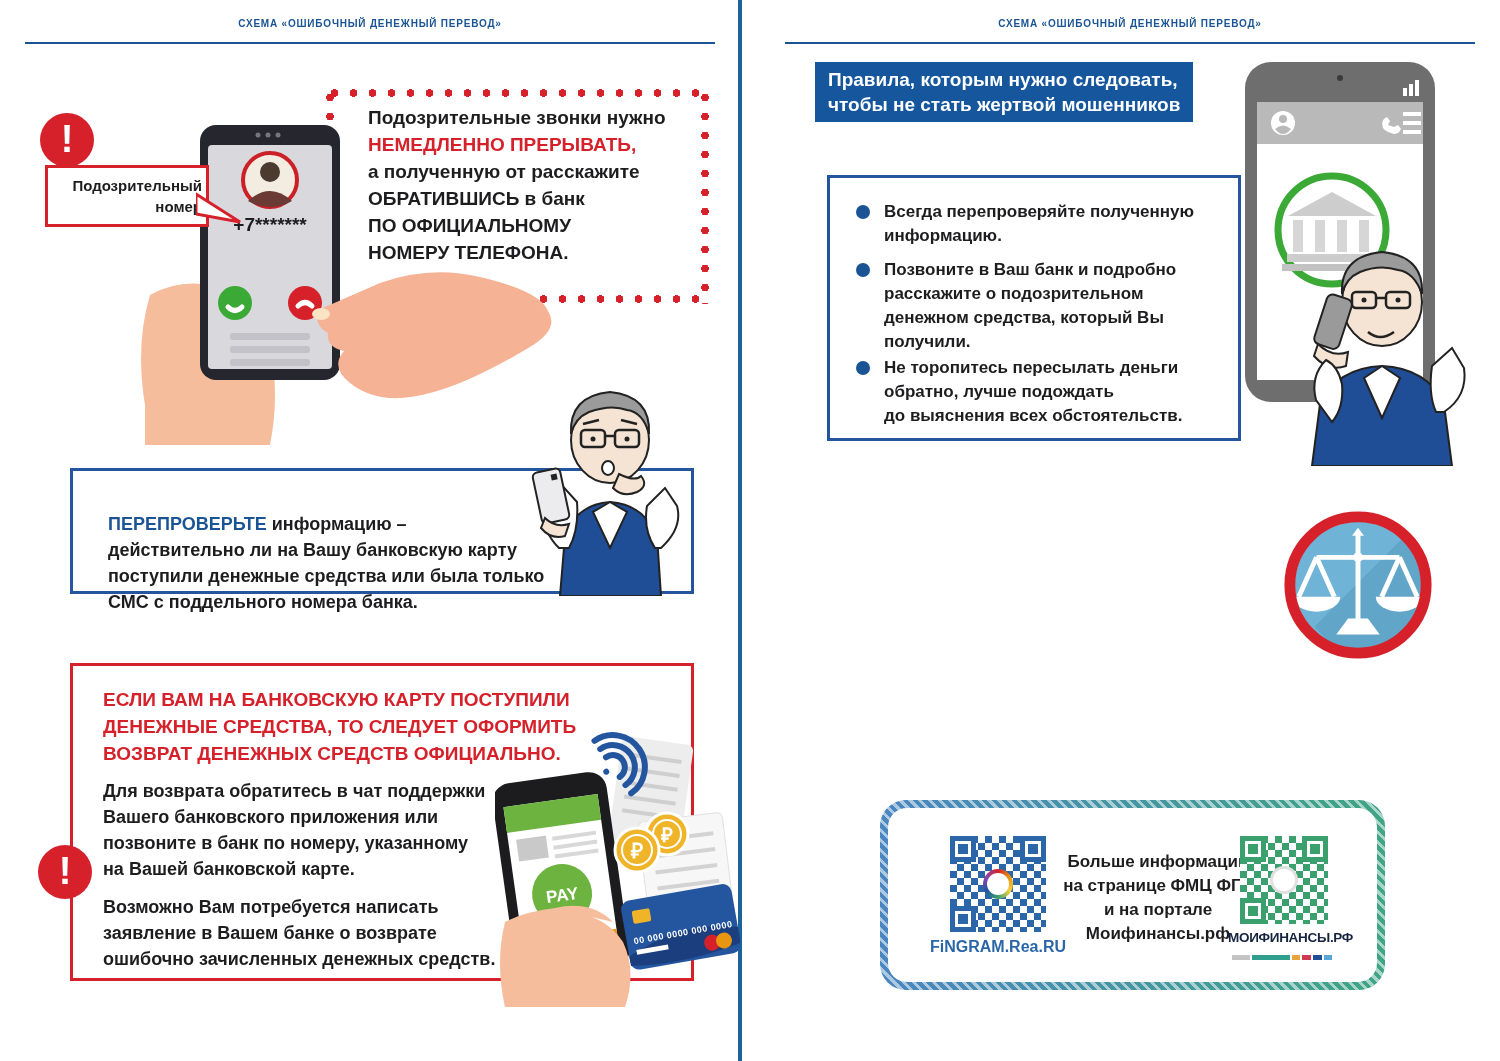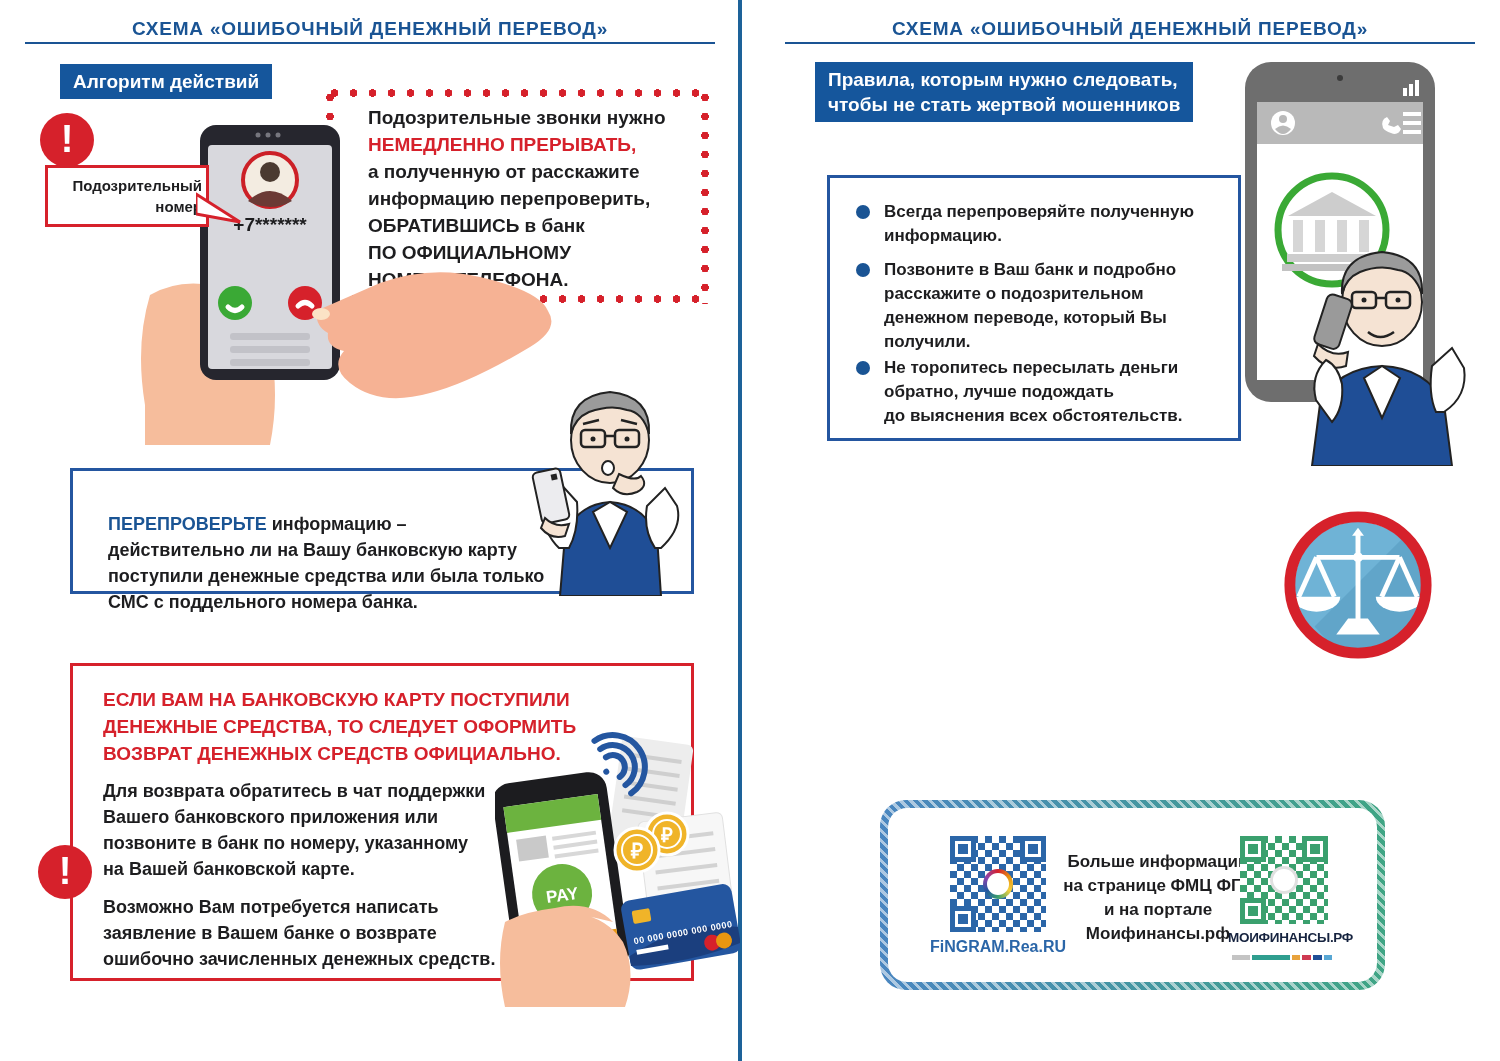--- a/index.html
+++ b/index.html
@@ -1,20 +1,20 @@
 <!DOCTYPE html>
 <html><head>
 <meta charset="utf-8">
 <style>
   html,body{margin:0;padding:0;background:#fff;}
   .sheet{position:relative;width:1500px;height:1061px;background:#fff;overflow:hidden;
          font-family:"Liberation Sans",sans-serif;font-weight:700;color:#1d1d1f;}
   .abs{position:absolute;}
   .pre{white-space:pre-line;}
-  .hdr{width:740px;text-align:center;font-size:19px;letter-spacing:.8px;color:#1a5494;}
+  .hdr{width:740px;text-align:center;font-size:10px;letter-spacing:.8px;color:#1a5494;}
   .hdr-line{height:2px;background:#1a5494;}
   .divider{left:738px;top:0;width:4px;height:1061px;background:#1d6299;}
   .badge{background:#15569c;color:#fff;font-size:19px;line-height:25px;padding:5px 13px;}
   .excl{width:54px;height:54px;border-radius:50%;background:#d6212b;color:#fff;
         font-size:38px;line-height:52px;text-align:center;}
   .callout{width:150px;border:3px solid #d6212b;background:#fff;text-align:right;
            font-size:15px;line-height:21px;padding:7px 4px;z-index:6;}
   .dotbox{background:#fff;
     background-image:
       radial-gradient(circle 4px at center,#d6212b 97%,transparent 100%),
@@ -52,28 +52,26 @@
 </head>
 <body>
 
 <div class="sheet">
 
   <div class="abs divider"></div>
 
   <div class="abs hdr" style="left:0;top:18px;">СХЕМА «ОШИБОЧНЫЙ ДЕНЕЖНЫЙ ПЕРЕВОД»</div>
   <div class="abs hdr-line" style="left:25px;top:42px;width:690px;"></div>
 
-  <div class="abs badge" style="left:60px;top:64px;">Алгоритм действий</div>
 
   <div class="abs dotbox" style="left:325px;top:88px;width:385px;height:216px;"></div>
   <div class="abs dottxt" style="left:368px;top:104px;">
     <span style="display:block">Подозрительные звонки нужно</span>
     <span style="display:block" class="red">НЕМЕДЛЕННО ПРЕРЫВАТЬ,</span>
     <span style="display:block">а полученную от расскажите</span>
-    <span style="display:block">информацию перепроверить,</span>
     <span style="display:block">ОБРАТИВШИСЬ в банк</span>
     <span style="display:block">ПО ОФИЦИАЛЬНОМУ</span>
     <span style="display:block">НОМЕРУ ТЕЛЕФОНА.</span>
   </div>
 
   <svg class="abs" style="left:130px;top:115px;" width="450" height="330" viewBox="0 0 450 330">
 
     <path d="M20,180 Q5,230 15,290 L15,330 L140,330 Q150,280 140,230 Q130,195 100,175 Q55,160 20,180 Z" fill="#f6bd9c"></path>
 
     <rect x="70" y="10" width="140" height="255" rx="16" fill="#26262e"></rect>
@@ -291,21 +289,21 @@
   <div class="abs bluebox" style="left:827px;top:175px;width:408px;height:260px;">
     <div class="rule body17" style="top:22px;">
       <span class="rdot"></span>
       <span class="rtxt pre">Всегда перепроверяйте полученную
 информацию.</span>
     </div>
     <div class="rule body17" style="top:80px;">
       <span class="rdot"></span>
       <span class="rtxt pre">Позвоните в Ваш банк и подробно
 расскажите о подозрительном
-денежном переводе, который Вы
+денежном средства, который Вы
 получили.</span>
     </div>
     <div class="rule body17" style="top:178px;">
       <span class="rdot"></span>
       <span class="rtxt pre">Не торопитесь пересылать деньги
 обратно, лучше подождать
 до выяснения всех обстоятельств.</span>
     </div>
   </div>
 

